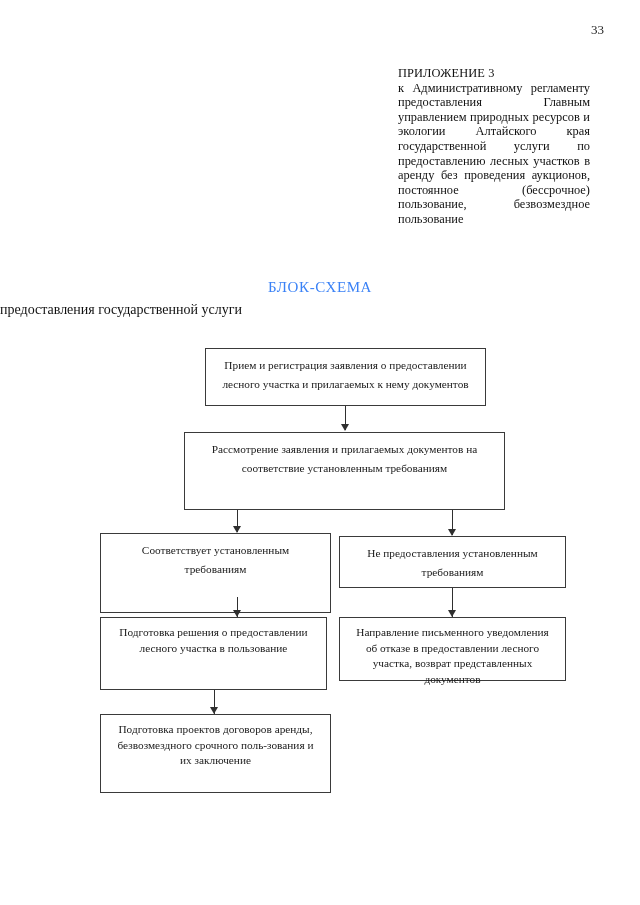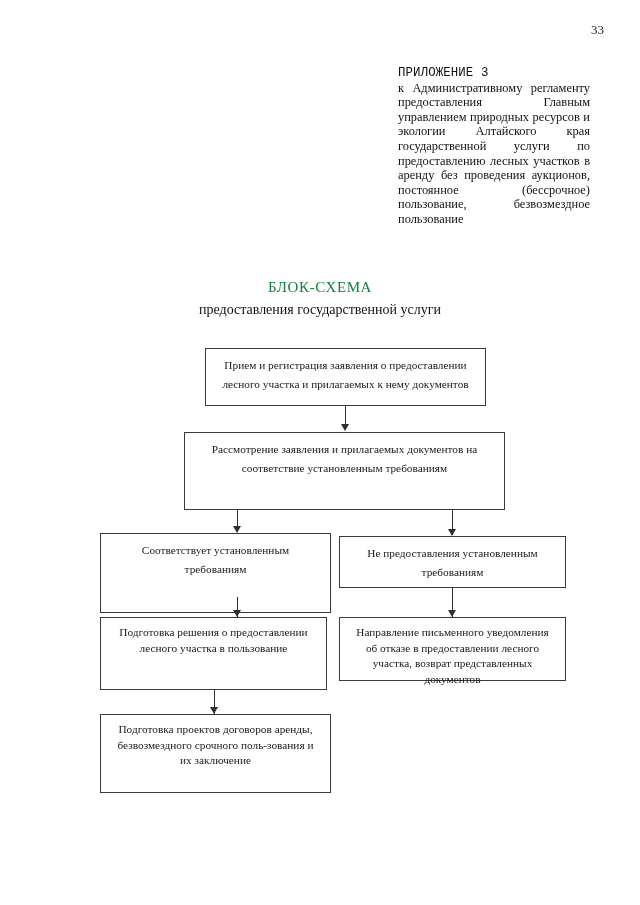--- a/index.html
+++ b/index.html
@@ -18,40 +18,40 @@
     position:absolute; top:22px; right:36px;
     font-size:13px; font-family:"Liberation Serif",serif; color:#222;
   }
 
   
   .appendix{
     position:absolute; left:398px; top:66px; width:192px;
   }
   .appendix-title{
     font-size:12.4px; line-height:14.6px; letter-spacing:.1px;
-    font-family:Liberation Mono, monospace; color:#111;
+    font-family:Liberation Serif, serif; color:#111;
     white-space:pre;
   }
   .appendix-body{
     margin-top:0px;
     font-size:12.4px; line-height:14.6px;
     text-align:justify; text-align-last:left;
     font-family:"Liberation Serif",serif; color:#111;
     word-spacing:.3px;
   }
 
   
   .scheme-title{
     position:absolute; left:0; right:0; top:279px;
     text-align:center; font-size:15px; letter-spacing:.6px;
-    font-family:"Liberation Serif",serif; color:#15803d;
+    font-family:"Liberation Serif",serif; color:#3b82f6;
   }
   .scheme-sub{
     position:absolute; left:0; right:0; top:302px;
-    text-align:center; font-size:14px;
+    text-align:left; font-size:14px;
     font-family:"Liberation Serif",serif; color:#111;
   }
 
   
   .fbox{
     position:absolute;
     border:1px solid #3a3a3a;
     background:#fff;
     box-sizing:border-box;
     display:flex;

